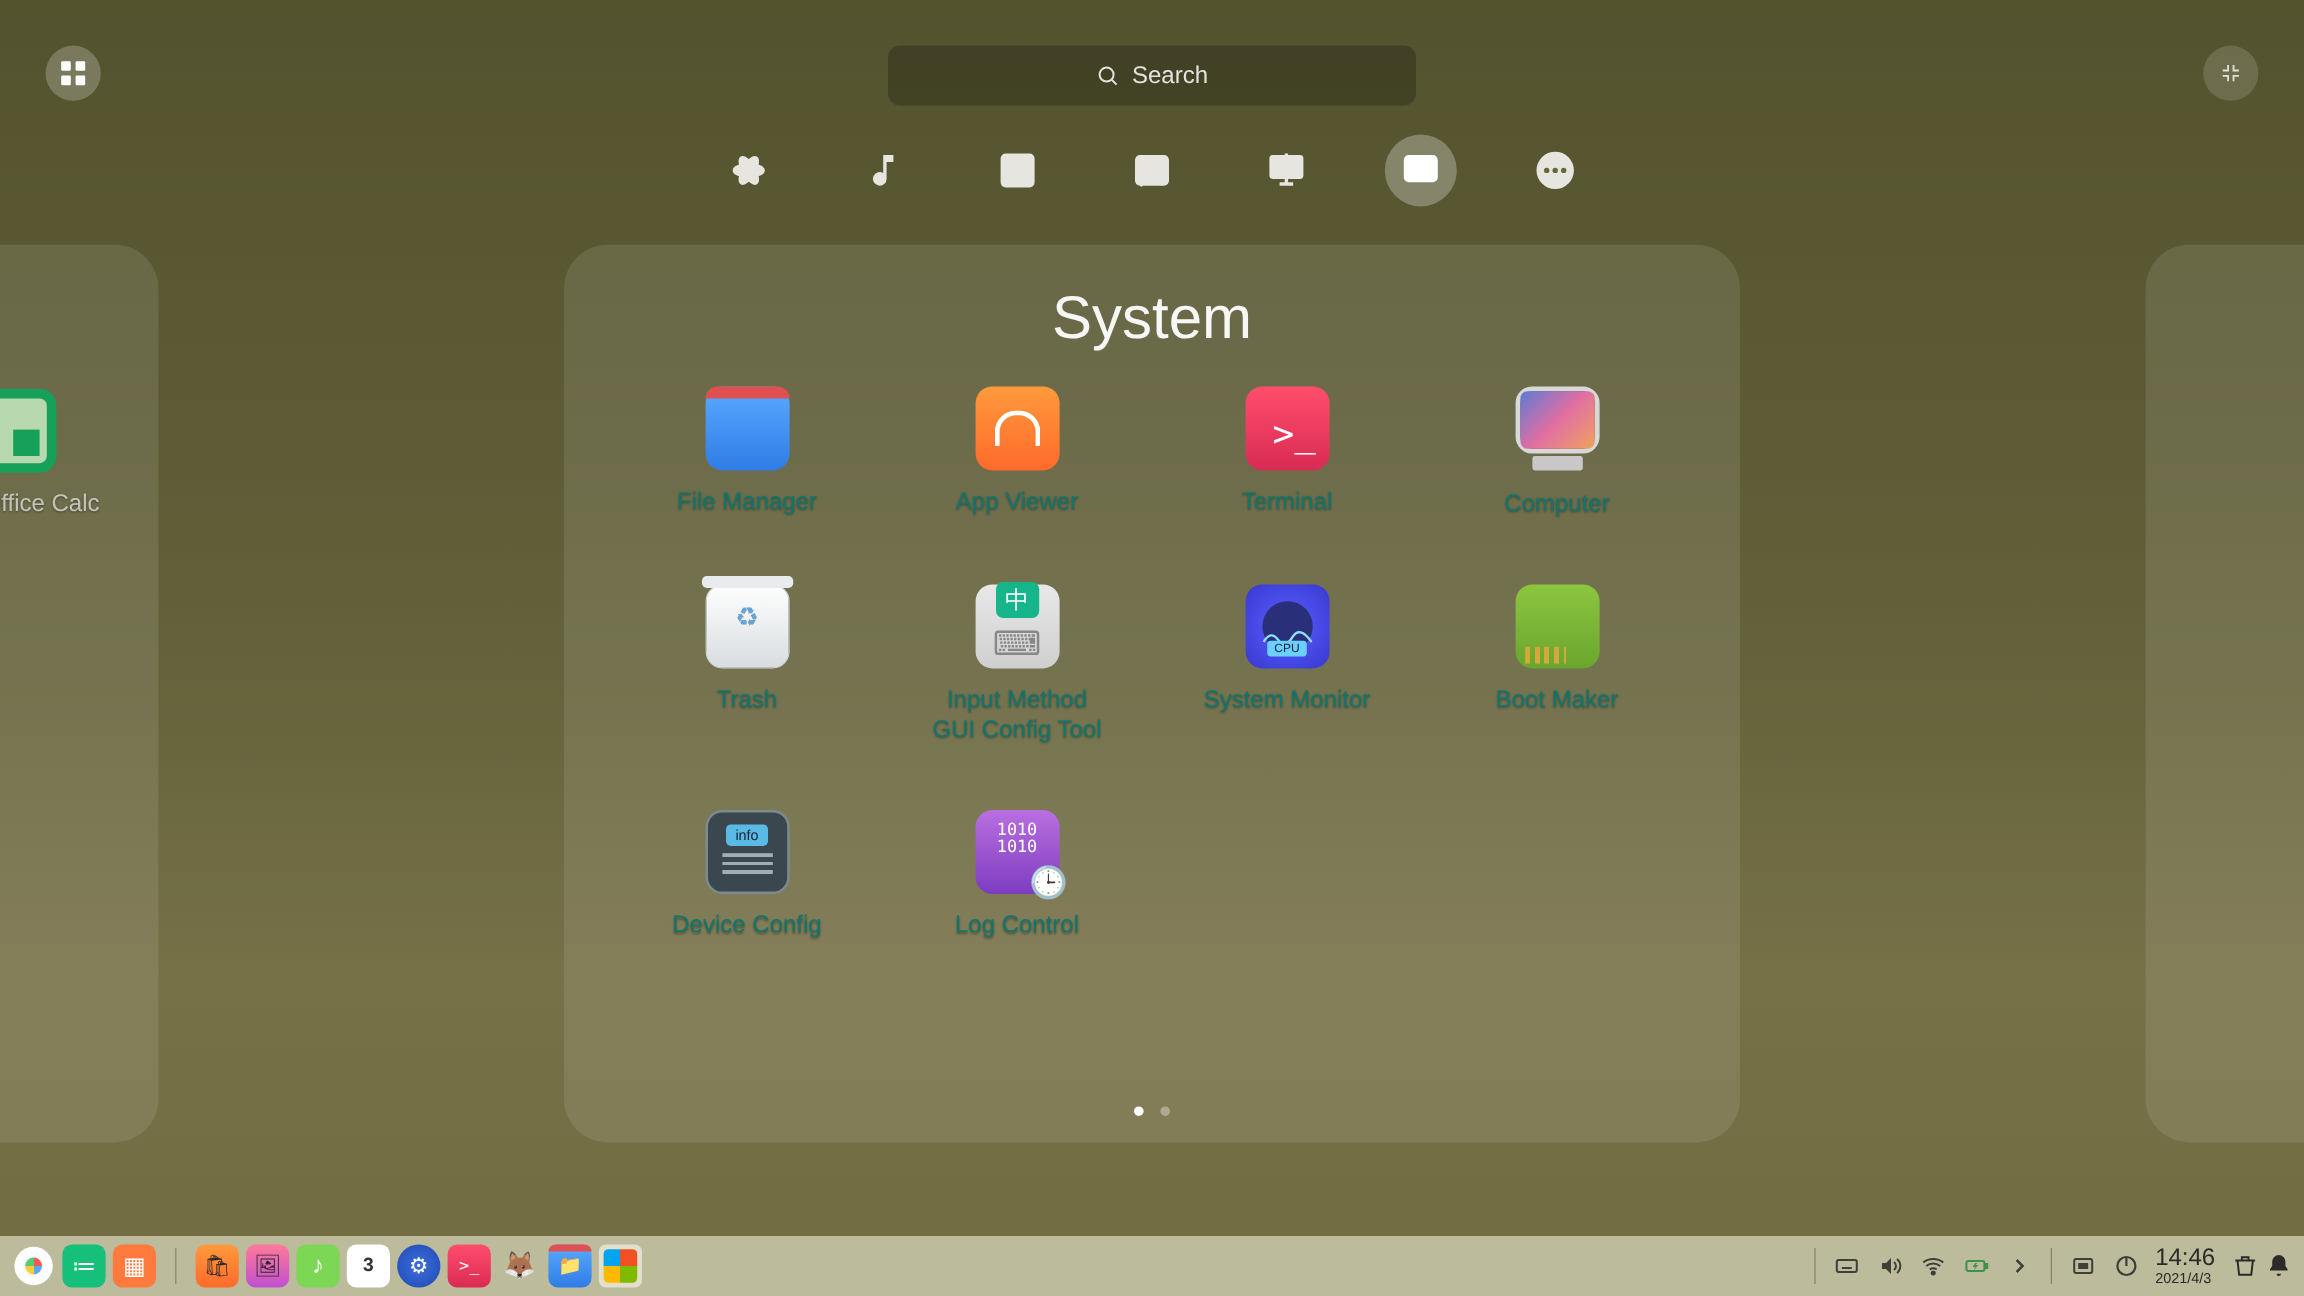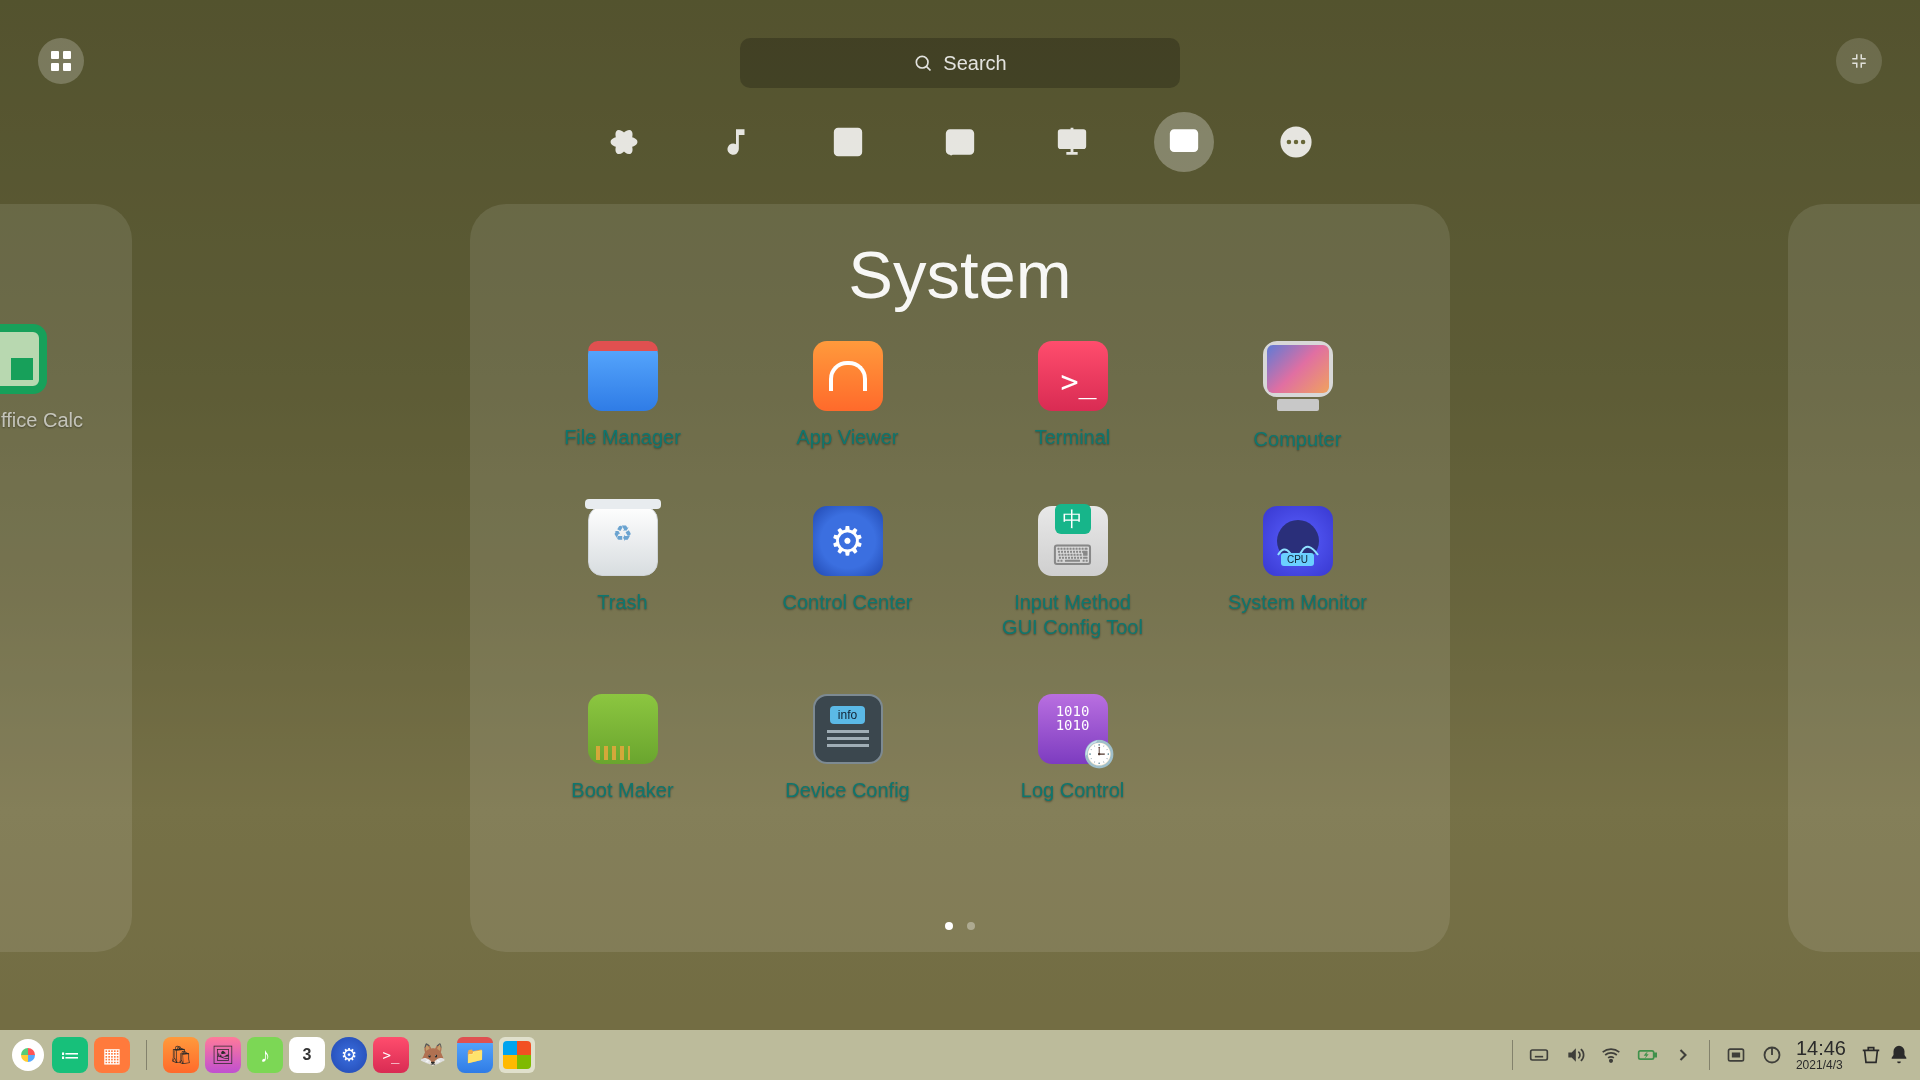--- a/index.html
+++ b/index.html
@@ -65,21 +65,21 @@
   background: rgba(255,255,255,0.10);
   border-radius: 36px;
   padding: 32px 40px 24px 40px;
   text-align: center;
 }
 .panel.main { width: 980px; height: 748px; position: relative; }
 .panel.side { width: 400px; height: 748px; }
 .panel.left  { position: absolute; left: -268px; }
 .panel.right { position: absolute; right: -268px; }
 .panel h1 {
-  font-weight: 400; font-size: 67px; margin-bottom: 28px;
+  font-weight: 400; font-size: 50px; margin-bottom: 28px;
   color: rgba(255,255,255,0.95);
 }
 .panel.side h1 { color: rgba(255,255,255,0.55); font-size: 52px; }
 
 
 .grid {
   display: grid;
   grid-template-columns: repeat(4, 1fr);
   row-gap: 54px;
   margin-top: 12px;
@@ -291,24 +291,20 @@
 
       <div class="app computer">
         <div class="ico ico-computer"></div>
         <div class="lbl">Computer</div>
       </div>
       <div class="app">
         <div class="ico ico-trash"></div>
         <div class="lbl">Trash</div>
       </div>
       <div class="app">
-        <div class="ico ico-cc"></div>
-        <div class="lbl">Control Center</div>
-      </div>
-      <div class="app">
         <div class="ico ico-ime"></div>
         <div class="lbl">Input Method
 GUI Config Tool</div>
       </div>
 
       <div class="app">
         <div class="ico ico-sysmon">
             <div class="wave"><svg viewBox="0 0 40 14">
                 <path d="M0 10 Q6 0 12 8 T24 6 T40 10" stroke="#8fe0ff" stroke-width="2" fill="none"></path>
               </svg></div>

